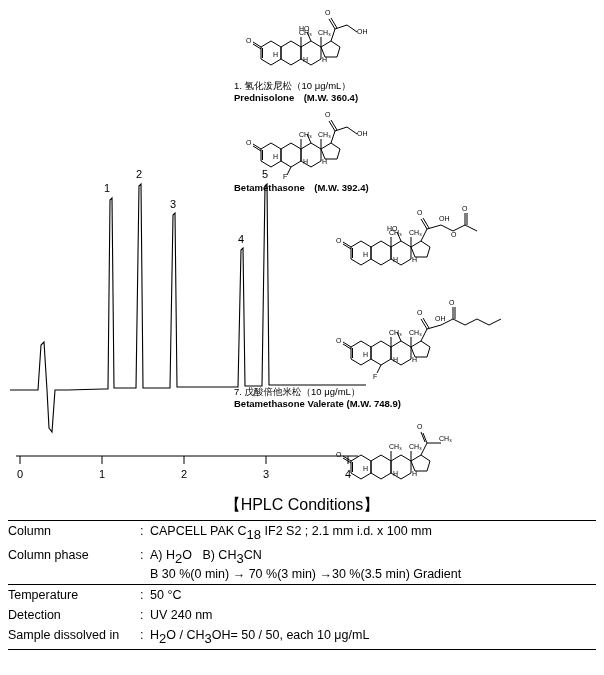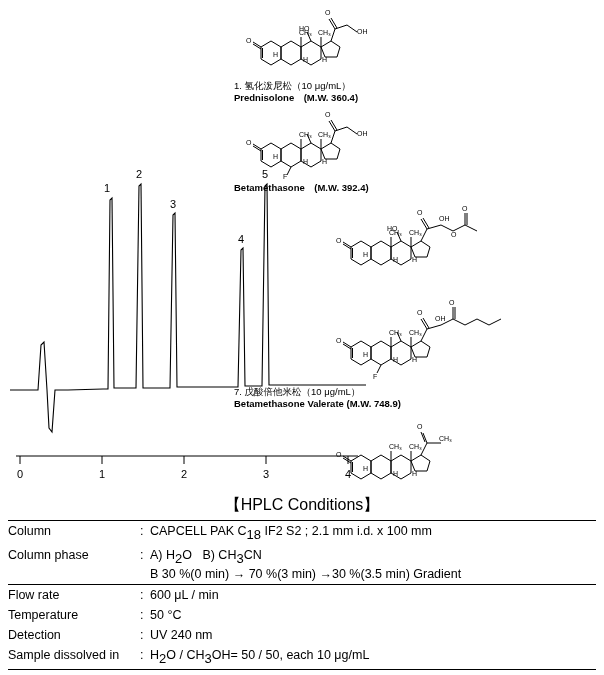--- a/index.html
+++ b/index.html
@@ -400,25 +400,20 @@
           <td>
             A) H<sub>2</sub>O&nbsp;&nbsp;&nbsp;B) CH<sub>3</sub>CN<br>
             B 30 %(0 min) →&nbsp;70 %(3 min) →30 %(3.5 min) Gradient
           </td>
         </tr>
       </tbody>
     </table>
     <table class="cond" style="border-top:none;">
       <tbody>
         <tr>
-          <td class="lbl">Flow rate</td>
-          <td class="colon">:</td>
-          <td>600 μL / min</td>
-        </tr>
-        <tr>
           <td class="lbl">Temperature</td>
           <td class="colon">:</td>
           <td>50 °C</td>
         </tr>
         <tr>
           <td class="lbl">Detection</td>
           <td class="colon">:</td>
           <td>UV 240 nm</td>
         </tr>
         <tr>

